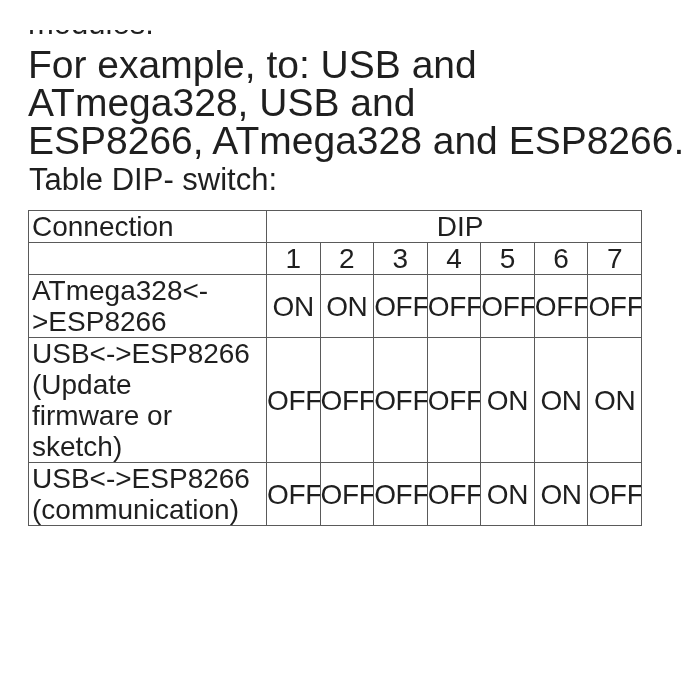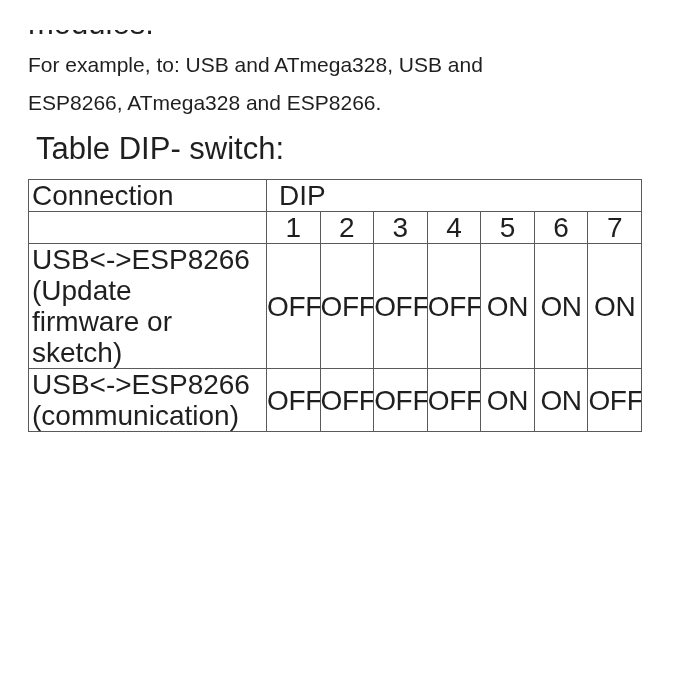--- a/index.html
+++ b/index.html
@@ -11,38 +11,38 @@
   body{
     width:700px;height:700px;overflow:hidden;
     background:var(--bg-color);
     color:var(--text-color);
     font-family:"Liberation Sans", sans-serif;
   }
   .content{padding-left:28px;padding-right:12px;width:660px;}
   
   .clip-line{height:12px;overflow:hidden;margin-top:30px;}
   .clip-line span{display:block;font-size:31px;line-height:37px;margin-top:-25px;}
-  .intro{font-size:21px;line-height:38px;white-space:pre-line;margin:4px 0 0 0;}
-  .caption{font-size:31px;line-height:38px;margin:8px;}
+  .intro{font-size:39px;line-height:38px;white-space:pre-line;margin:4px 0 0 0;}
+  .caption{font-size:31px;line-height:38px;margin:1px;}
   table.dip-table{
     border-collapse:collapse;table-layout:fixed;
     width:614px;margin-top:11px;
   }
   .dip-table col.c-conn{width:238px;}
   .dip-table th,.dip-table td{
     border:1.5px solid var(--border-color);
     font-size:28px;line-height:31px;font-weight:normal;
     padding:0;overflow:hidden;
   }
   .dip-table .conn{
     text-align:left;vertical-align:top;
     padding-left:3px;white-space:pre-line;
   }
   .dip-table .sw{text-align:center;vertical-align:middle;letter-spacing:-0.3px;}
-  .dip-table .dip-head{text-align:left;vertical-align:middle;padding-left:12px;}
+  .dip-table .dip-head{text-align:center;vertical-align:middle;padding-left:12px;}
   .dip-table .pos{text-align:center;vertical-align:middle;}
   tr.r-h1{height:32px;}
   tr.r-h2{height:31px;}
   tr.r-2l{height:60px;}
   tr.r-4l{height:121px;}
   tr.r-1l{height:32px;}
 </style>
 </head>
 <body>
 
@@ -75,20 +75,31 @@
     <tr class="r-h2">
       <td class="conn"></td>
       <td class="pos">1</td>
       <td class="pos">2</td>
       <td class="pos">3</td>
       <td class="pos">4</td>
       <td class="pos">5</td>
       <td class="pos">6</td>
       <td class="pos">7</td>
     </tr>
+    <tr class="r-2l">
+      <td class="conn">ATmega328&lt;-
+&gt;ESP8266</td>
+      <td class="sw">ON</td>
+      <td class="sw">ON</td>
+      <td class="sw">OFF</td>
+      <td class="sw">OFF</td>
+      <td class="sw">OFF</td>
+      <td class="sw">OFF</td>
+      <td class="sw">OFF</td>
+    </tr>
     <tr class="r-4l">
       <td class="conn">USB&lt;-&gt;ESP8266
 (Update
 firmware or
 sketch)</td>
       <td class="sw">OFF</td>
       <td class="sw">OFF</td>
       <td class="sw">OFF</td>
       <td class="sw">OFF</td>
       <td class="sw">ON</td>

